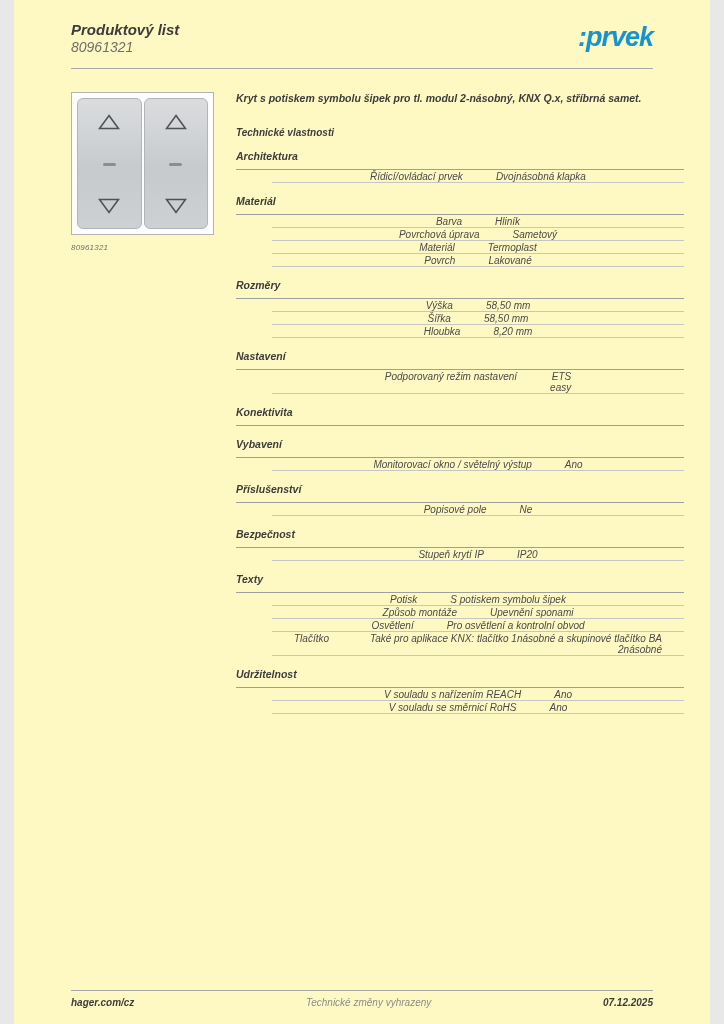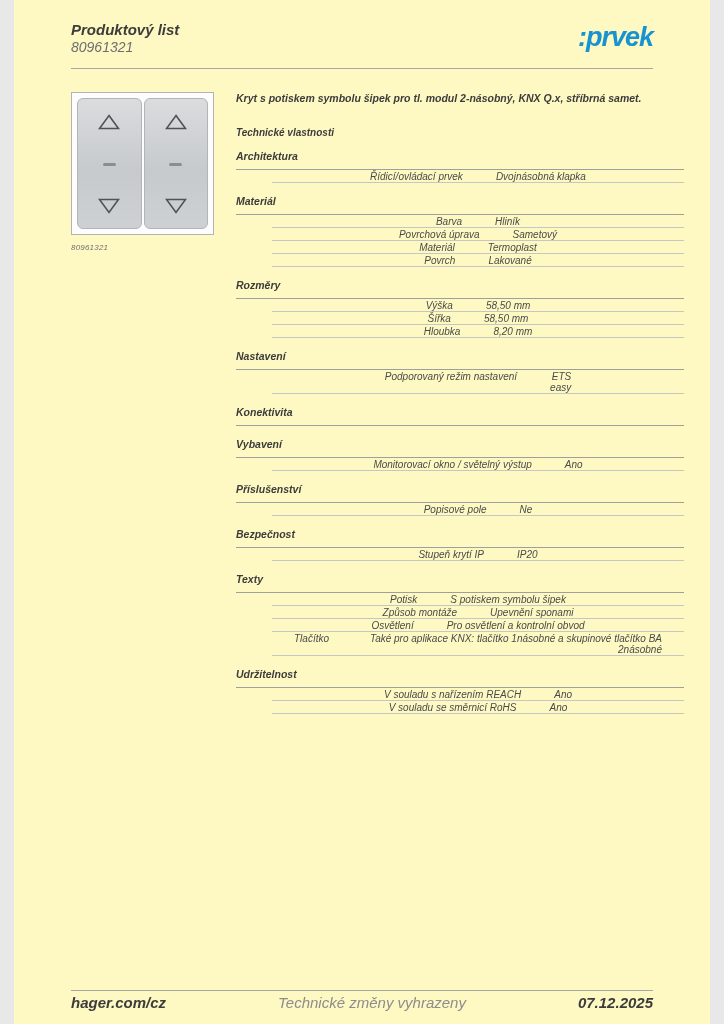--- a/index.html
+++ b/index.html
@@ -62,21 +62,21 @@
     font-size:10px; line-height:11px; color:#4a4a49;
     padding:0.5px 0; border-bottom:1px solid #c6c6c5;margin-left:36px;
   }
   .spec-label { text-align:left; }
   .spec-value { text-align:right; max-width:300px; white-space:pre-line; }
   
   .footer-rule { top:990px; }
   .footer {
     position:absolute; left:57px; right:57px; top:997px;
     display:flex; justify-content:space-between; align-items:flex-end;
-    font-size:15px; line-height:11px;
+    font-size:10px; line-height:11px;
   }
   .footer-left  { font-weight:bold; color:#3c3c3b; }
   .footer-center{ color:#8c8c8b; }
   .footer-right { font-weight:bold; color:#3c3c3b; }
 </style>
 </head>
 <body>
 
 <div class="page">
 

